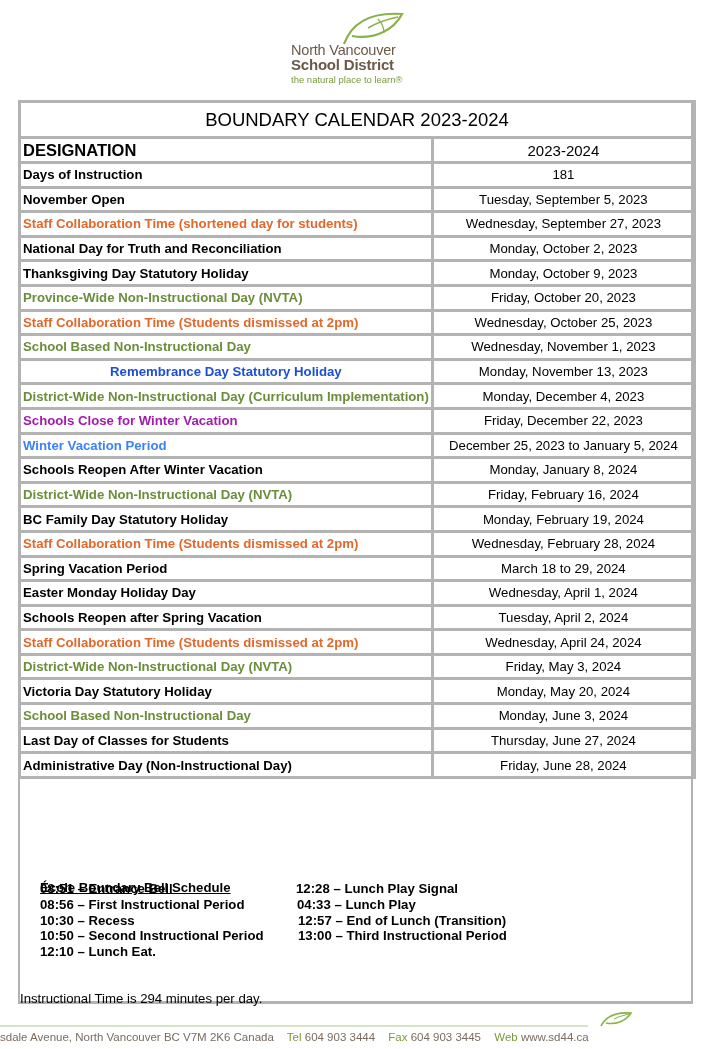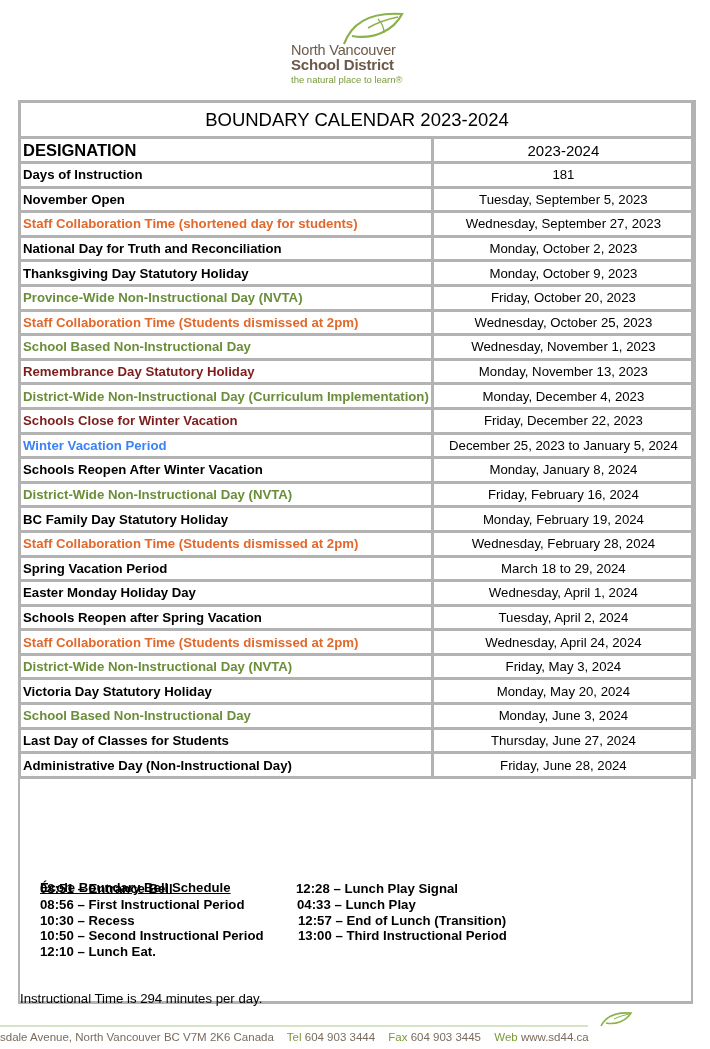--- a/index.html
+++ b/index.html
@@ -86,29 +86,29 @@
       </tr>
       <tr>
         <td class="left" style="color: rgb(226, 104, 43);">Staff Collaboration Time (Students dismissed at 2pm)</td>
         <td class="right">Wednesday, October 25, 2023</td>
       </tr>
       <tr>
         <td class="left" style="color: rgb(107, 142, 58);">School Based Non-Instructional Day</td>
         <td class="right">Wednesday, November 1, 2023</td>
       </tr>
       <tr>
-        <td class="left" style="color: #7f1d1d;">Remembrance Day Statutory Holiday</td>
+        <td class="left" style="color: #1d4ed8; text-align: center;">Remembrance Day Statutory Holiday</td>
         <td class="right">Monday, November 13, 2023</td>
       </tr>
       <tr>
         <td class="left" style="color: rgb(107, 142, 58);">District-Wide Non-Instructional Day (Curriculum Implementation)</td>
         <td class="right">Monday, December 4, 2023</td>
       </tr>
       <tr>
-        <td class="left" style="color: #7f1d1d;">Schools Close for Winter Vacation</td>
+        <td class="left" style="color: #a21caf;">Schools Close for Winter Vacation</td>
         <td class="right">Friday, December 22, 2023</td>
       </tr>
       <tr>
         <td class="left" style="color: #3b82f6;">Winter Vacation Period</td>
         <td class="right">December 25, 2023 to January 5, 2024</td>
       </tr>
       <tr>
         <td class="left" style="color: rgb(0, 0, 0);">Schools Reopen After Winter Vacation</td>
         <td class="right">Monday, January 8, 2024</td>
       </tr>

